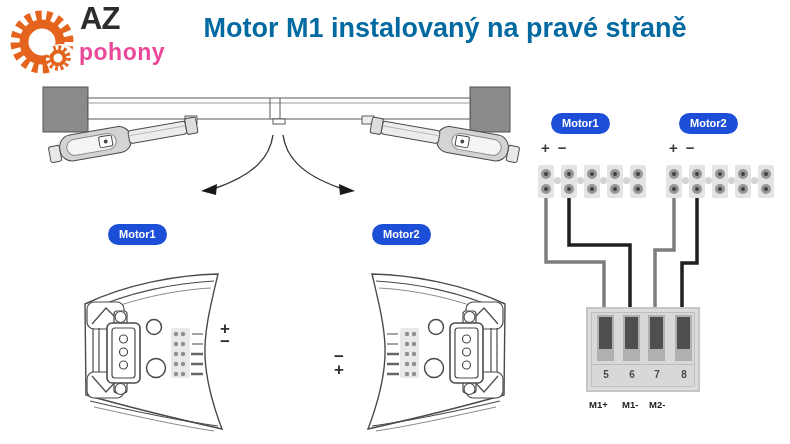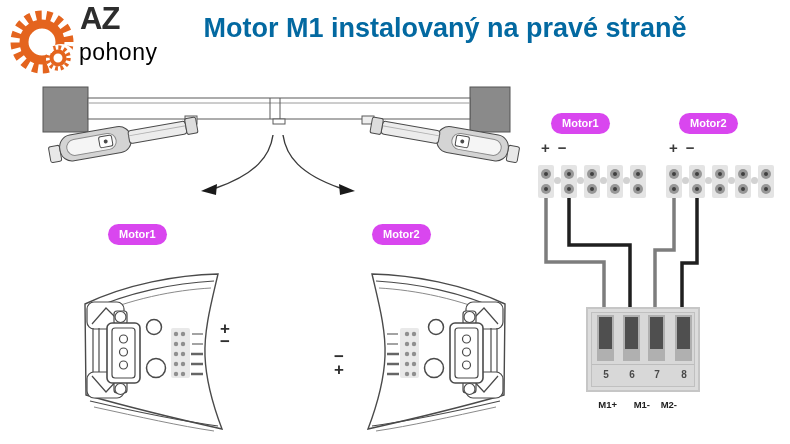--- a/index.html
+++ b/index.html
@@ -3,27 +3,27 @@
 <meta charset="utf-8">
 <style>
   html,body{margin:0;padding:0;background:#fff;}
   #page{position:relative;width:790px;height:444px;background:#ffffff;overflow:hidden;
         font-family:"Liberation Sans","DejaVu Sans",sans-serif;}
   .abs{position:absolute;}
 
   
   #brand-text{position:absolute;left:80px;top:4px;font-size:31px;font-weight:800;
               letter-spacing:-1px;color:#2d2d2d;line-height:30px;}
-  #brand-sub{position:absolute;left:79px;top:41px;font-size:23px;font-weight:400;
-             color:#000000;letter-spacing:0.5px;line-height:23px;}
+  #brand-sub{position:absolute;left:79px;top:41px;font-size:23px;font-weight:700;
+             color:#ec4899;letter-spacing:0.5px;line-height:23px;}
   #page-title{position:absolute;left:150px;top:13px;width:590px;text-align:center;
               font-size:27px;font-weight:700;color:#0369a1;}
 
   
-  .pill{position:absolute;background:#d946ef;color:#fff;font-size:11px;font-weight:700;
+  .pill{position:absolute;background:#1d4ed8;color:#fff;font-size:11px;font-weight:700;
         padding:4px 11px;border-radius:12px;line-height:13px;}
 
   
   .signs{position:absolute;font-size:17px;font-weight:800;color:#2f2f2f;line-height:13px;
          text-align:center;}
 
   
   .tblock{position:absolute;top:165px;display:flex;gap:7px;}
   .tstrip{width:16px;height:33px;background:#e4e4e4;border-radius:2px;display:flex;
           flex-direction:column;align-items:center;justify-content:space-evenly;}
@@ -39,21 +39,21 @@
   #control-board{position:absolute;left:586px;top:307px;width:114px;height:85px;
                  background:#dcdcdc;border:2px solid #c6c6c6;box-sizing:border-box;}
   #board-inner{position:absolute;left:3px;right:3px;top:3px;bottom:3px;
                border:1px solid #c0c0c0;background:#d8d8d8;}
   .slot{position:absolute;top:6px;width:17px;height:46px;background:#b0b0b0;}
   .slot .die{position:absolute;left:2px;right:2px;top:2px;height:32px;background:#4f4f4f;}
   .slot-sep{position:absolute;left:4px;right:4px;top:55px;border-top:1px solid #bdbdbd;}
   .tnum{position:absolute;top:60px;width:18px;text-align:center;font-size:10px;
         font-weight:700;color:#4a4a4a;}
   #board-labels{position:absolute;left:586px;top:399px;width:114px;height:14px;}
-  .tlabel{position:absolute;width:28px;text-align:right;font-size:9.5px;font-weight:700;
+  .tlabel{position:absolute;width:28px;text-align:left;font-size:9.5px;font-weight:700;
           color:#222;}
 </style>
 </head>
 <body>
 
 <div id="page">
 
   <svg class="abs" style="left:8px;top:6px;" width="74" height="72" viewBox="0 0 74 72">
     <g fill="none" stroke="#e4641e">
       <circle cx="34" cy="36" r="26" stroke-width="11" stroke-dasharray="5.5 4.7" transform="rotate(8 34 36)"></circle>

